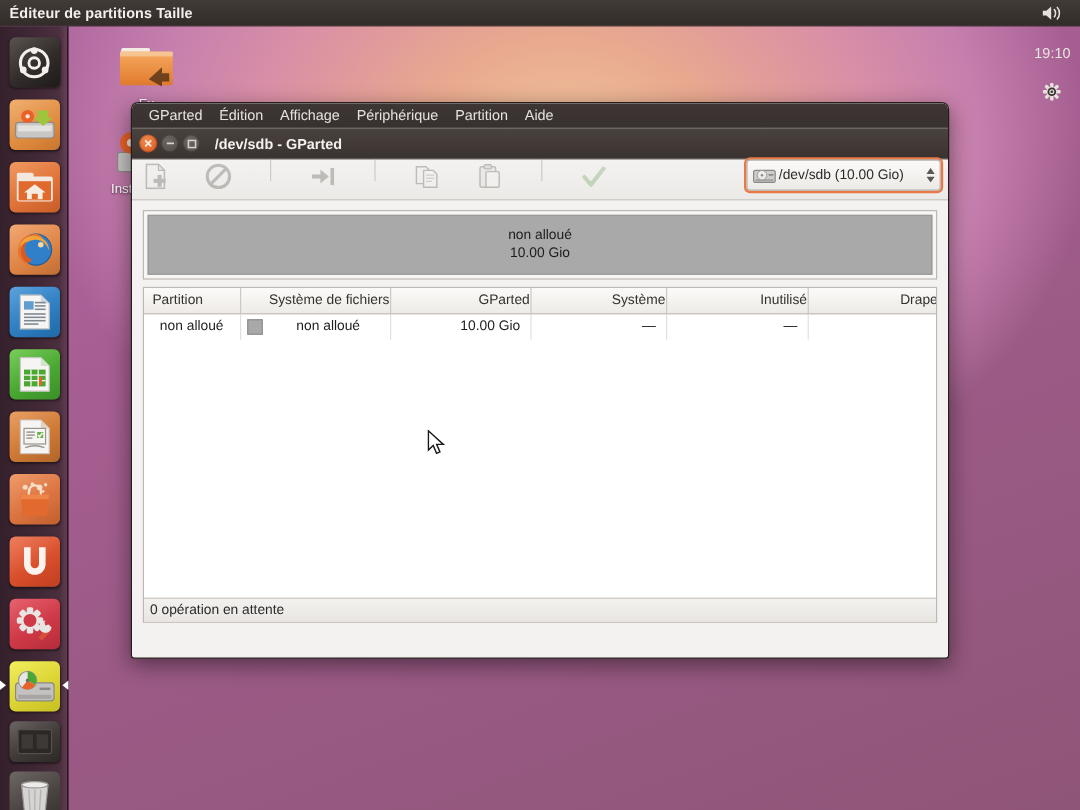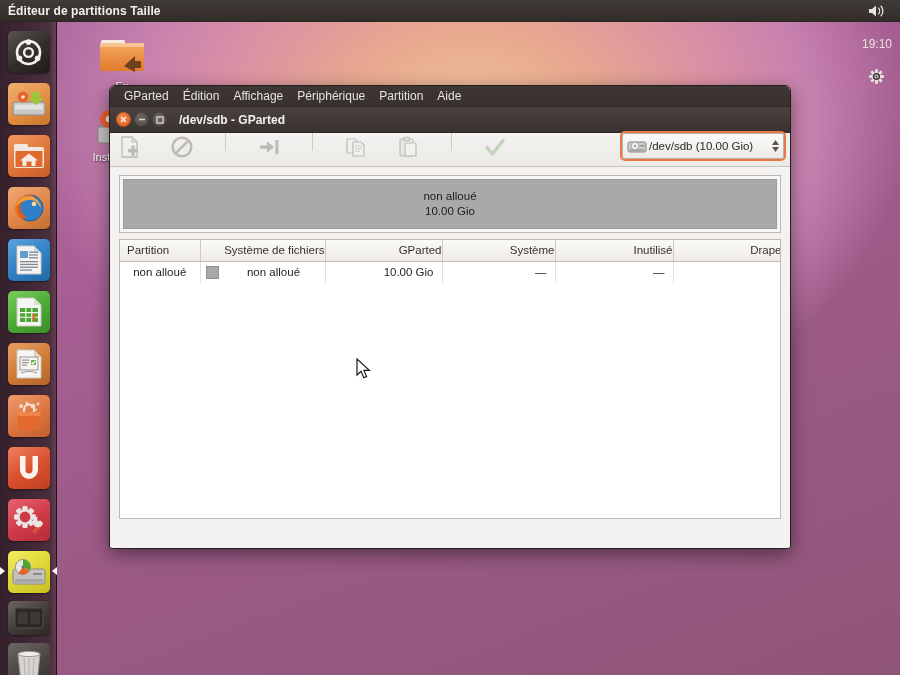--- a/index.html
+++ b/index.html
@@ -610,20 +610,21 @@
                 <span class="fs-name">non alloué</span>
               </div>
             </td>
             <td class="c-num">10.00 Gio</td>
             <td class="c-num">—</td>
             <td class="c-num">—</td>
             <td class="c-num"></td>
           </tr>
         </tbody>
       </table>
+      <div id="statusbar">0 opération en attente</div>
     </div>
   </div>
 
   <svg id="cursor" width="16" height="22" viewBox="0 0 16 22">
     <path d="M1 1 L1 17 L5 13.2 L7.8 19.8 L10.6 18.6 L7.9 12.3 L13.4 12.3 Z" fill="#ffffff" stroke="#1a1a1a" stroke-width="1.2"></path>
   </svg>
 
 </div>
 
 </body></html>

